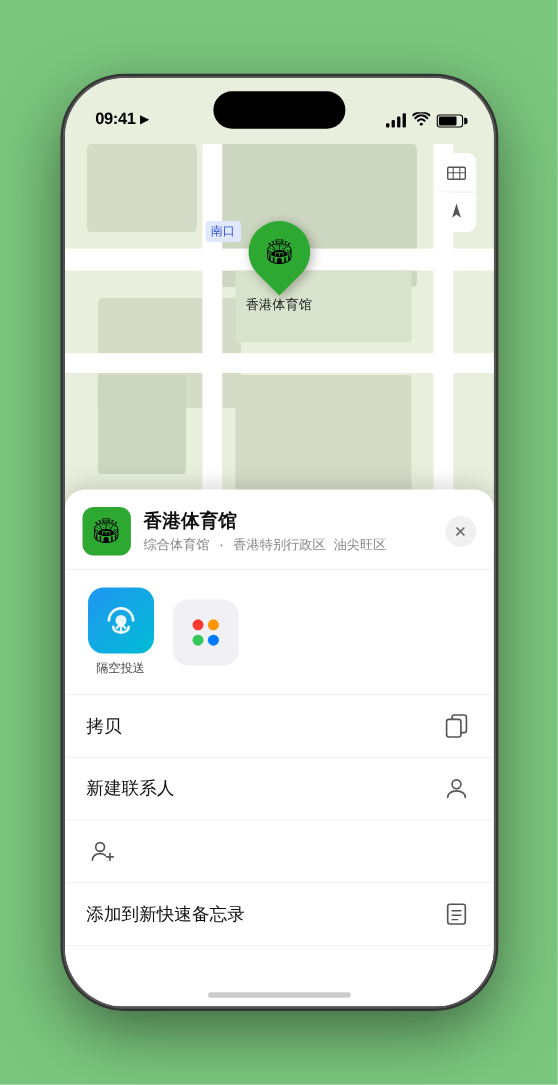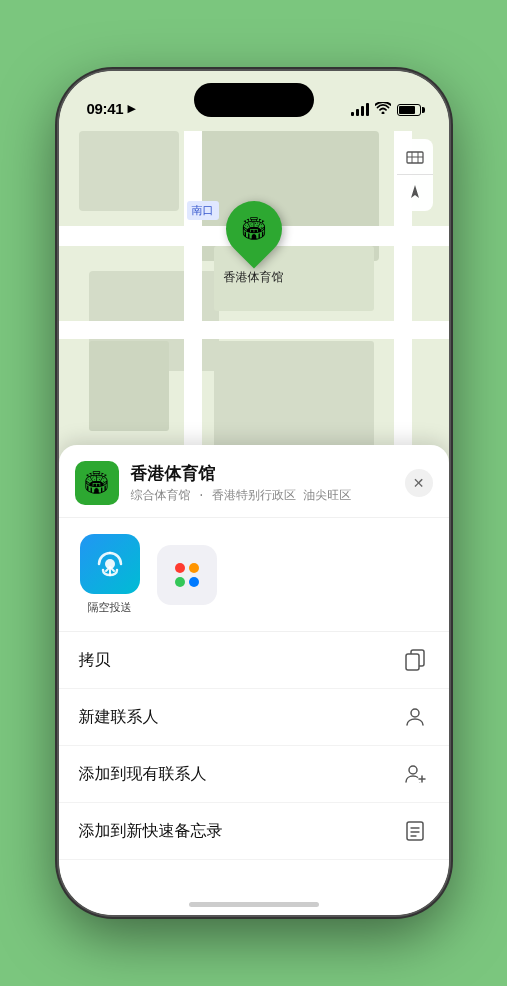--- a/index.html
+++ b/index.html
@@ -538,21 +538,20 @@
           <span class="action-label">新建联系人</span>
           <div class="action-icon">
             <svg width="22" height="22" viewBox="0 0 22 22" fill="none">
               <circle cx="11" cy="7" r="4" stroke="#555" stroke-width="1.5"></circle>
               <path d="M3 19 C3 15 7 13 11 13 C15 13 19 15 19 19" stroke="#555" stroke-width="1.5" stroke-linecap="round"></path>
             </svg>
           </div>
         </div>
 
         <div class="action-item">
-          <span class="action-label">添加到现有联系人</span>
           <div class="action-icon">
             <svg width="22" height="22" viewBox="0 0 22 22" fill="none">
               <circle cx="9" cy="7" r="4" stroke="#555" stroke-width="1.5"></circle>
               <path d="M2 19 C2 15 5.5 13 9 13 C12.5 13 16 15 16 19" stroke="#555" stroke-width="1.5" stroke-linecap="round"></path>
               <circle cx="18" cy="16" r="4" fill="white"></circle>
               <line x1="18" y1="13" x2="18" y2="19" stroke="#555" stroke-width="1.5" stroke-linecap="round"></line>
               <line x1="15" y1="16" x2="21" y2="16" stroke="#555" stroke-width="1.5" stroke-linecap="round"></line>
             </svg>
           </div>
         </div>

